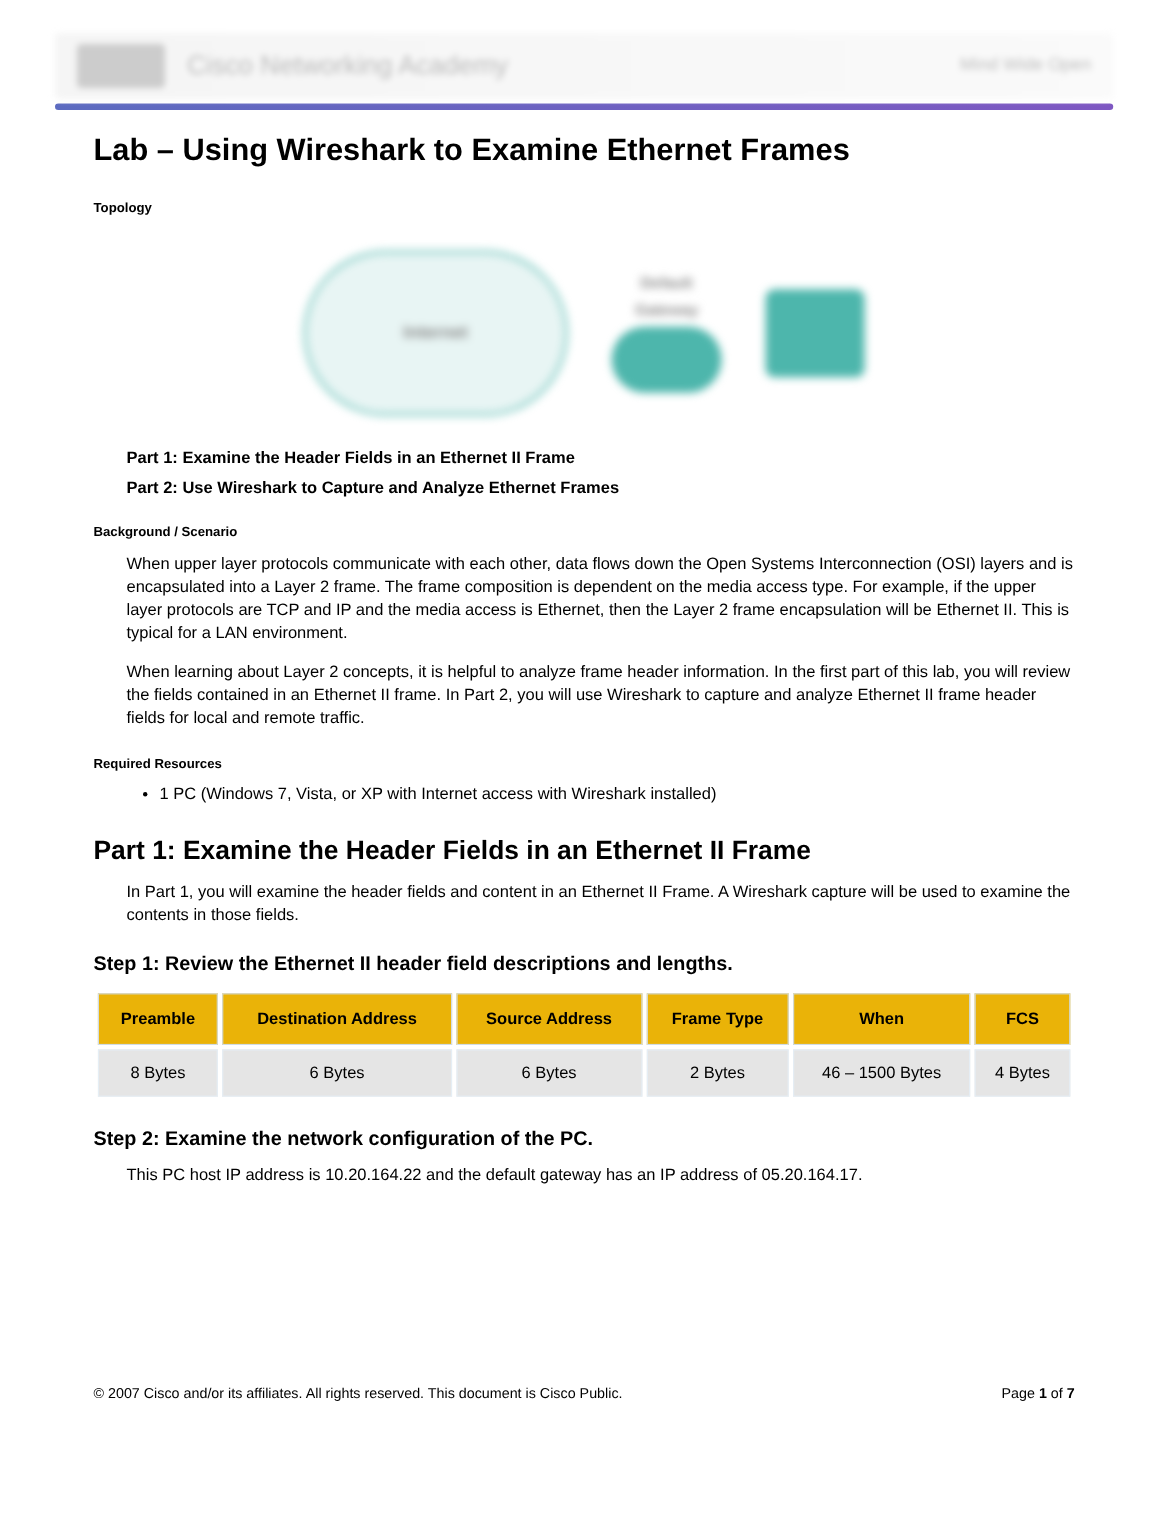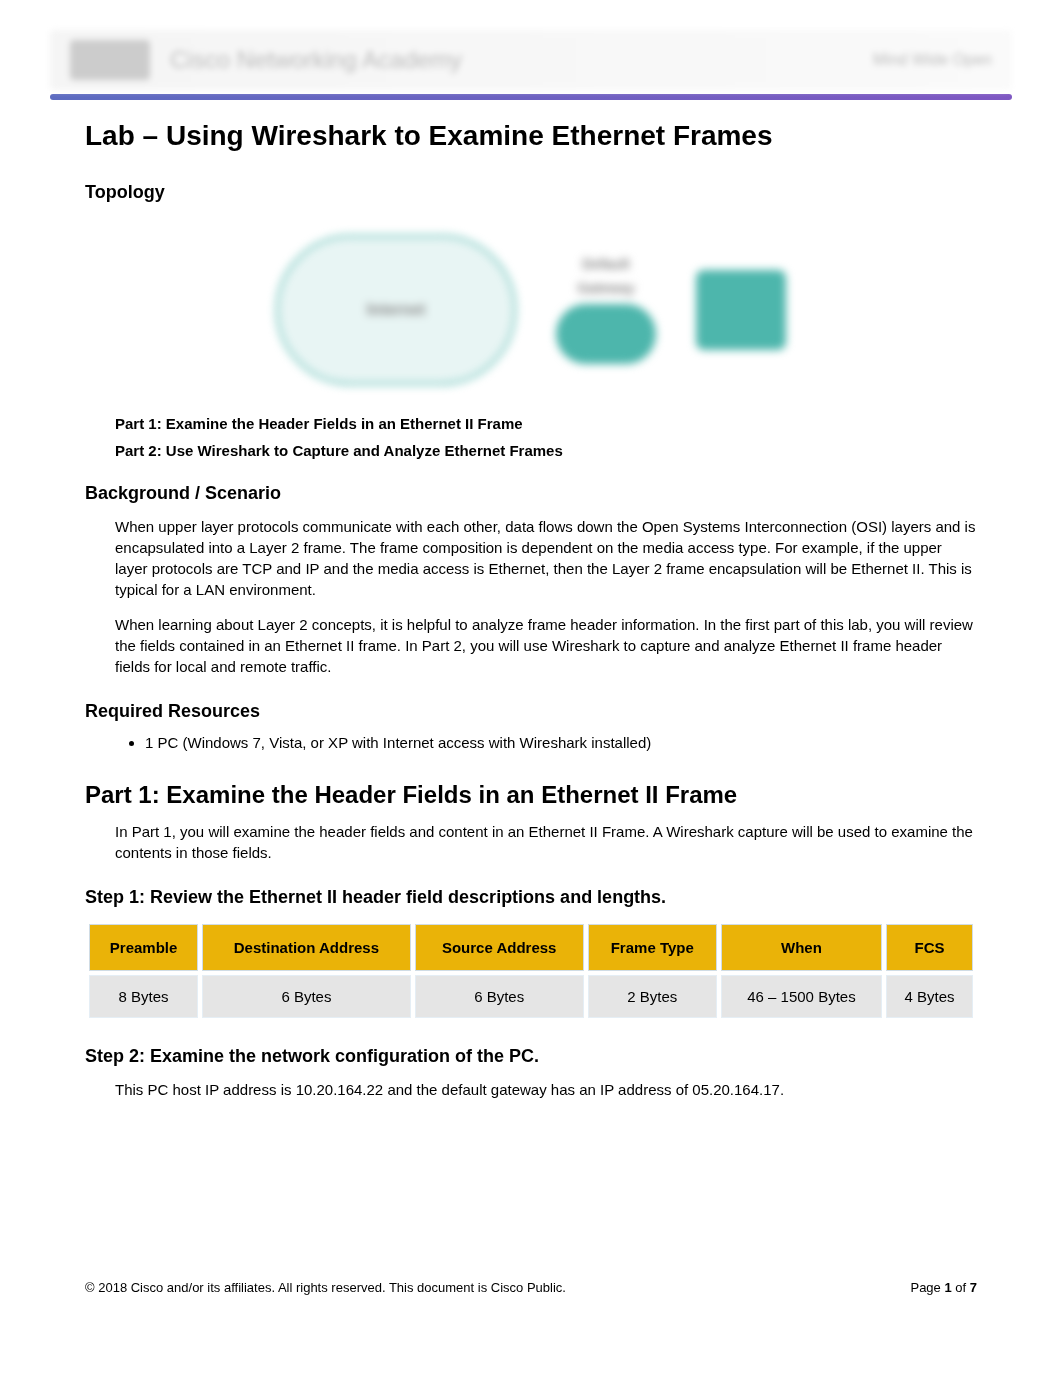--- a/index.html
+++ b/index.html
@@ -59,21 +59,21 @@
       padding: 0 35px;
     }
     
     h1 {
       font-size: 28px;
       font-weight: bold;
       margin-bottom: 30px;
     }
     
     h2.section-heading {
-      font-size: 18px;
+      font-size: 12px;
       font-weight: bold;
       margin-bottom: 12px;
       margin-top: 24px;
     }
     
     h2.part-heading {
       font-size: 24px;
       font-weight: bold;
       margin-top: 30px;
       margin-bottom: 12px;
@@ -268,17 +268,17 @@
       </tr>
     </tbody>
   </table>
 
   <h3 class="step-heading">Step 2:   Examine the network configuration of the PC.</h3>
   <p class="body-text">This PC host IP address is 10.20.164.22 and the default gateway has an IP address of 05.20.164.17.</p>
 
 </div>
 
 <div class="footer">
-  <span>© 2018 Cisco and/or its affiliates. All rights reserved. This document is Cisco Public.</span>
+  <span>© 2007 Cisco and/or its affiliates. All rights reserved. This document is Cisco Public.</span>
   <span class="page-num">
     <span>Page </span><strong>1</strong><span> of </span><strong>7</strong>
   </span>
 </div>
 
 </body></html>

